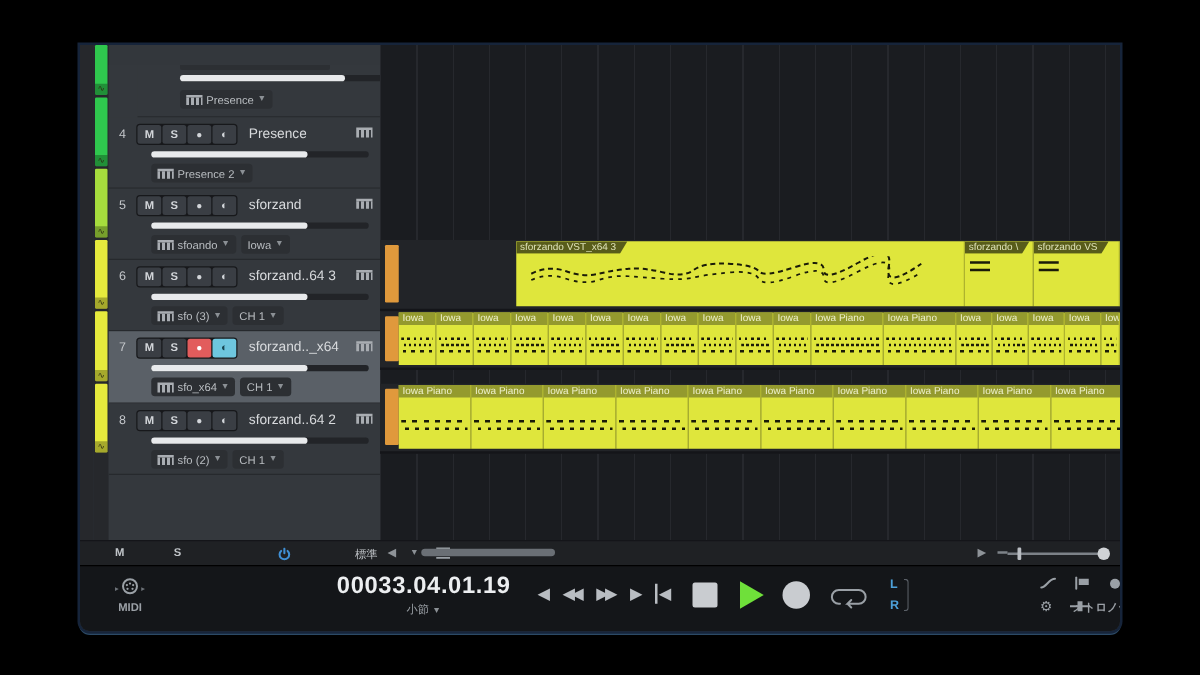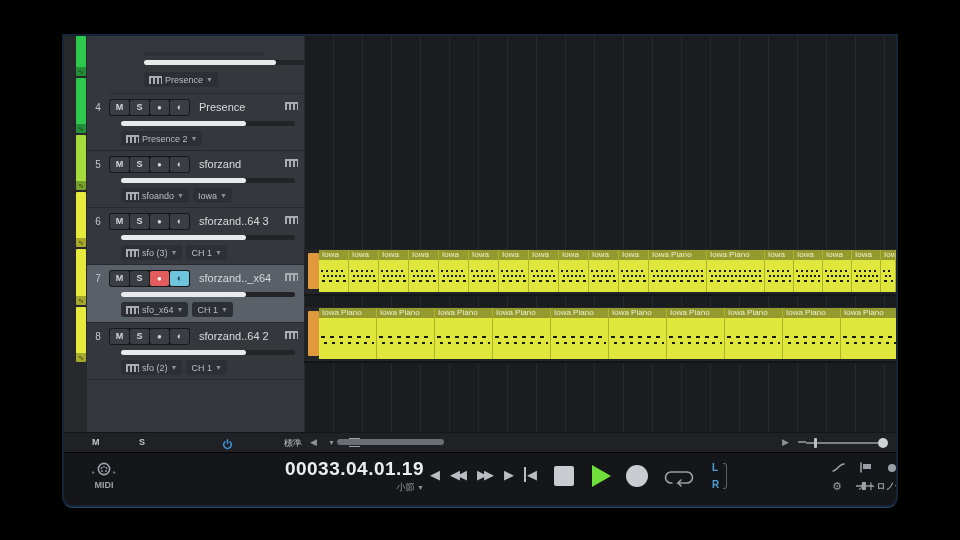--- a/index.html
+++ b/index.html
@@ -99,21 +99,21 @@
   #transport { position:absolute; left:0; top:416px; width:832px; height:53px; background:#141619;
     border-top:1px solid #000; }
   .tp-label { font-size:9px; color:#9ba0a6;font-weight:bold; }
   #midi-block { position:absolute; left:28px; top:9px; text-align:center; }
   #midi-icon-row { display:flex; align-items:center; gap:2px; justify-content:center; }
   .mini-arrow { font-size:6px; color:#6d7278; }
   #perf-block { position:absolute; left:80px; top:8px; width:100px; }
   .perf-bar { width:92px; height:5px; background:#3a3e43; border-radius:1px; margin:2px 0; position:relative; }
   .perf-fill { position:absolute; left:1px; top:0; width:11px; height:5px; background:#4aa3e0; }
   #perf-label { text-align:center; margin-top:2px; }
-  #time-block { position:absolute; left:190px; top:5px; width:170px; text-align:right; }
+  #time-block { position:absolute; left:190px; top:5px; width:170px; text-align:center; }
   #time-main { font-size:19px; font-weight:bold; color:#eceef0; letter-spacing:0.5px; white-space:nowrap; }
   #time-unit { font-size:9px; color:#9ba0a6; margin-top:1px; }
   #tp-arrows { position:absolute; left:366px; top:14px; display:flex; gap:13px; align-items:center;
     color:#b9bdc2; font-size:13px; }
   .tp-btn { letter-spacing:-3px; cursor:default; }
   #rtz-btn { border-left:2px solid #b9bdc2; padding-left:1px; }
   #stop-btn { position:absolute; left:490px; top:13px; width:20px; height:20px; background:#c9ccd0; border-radius:2px; }
   #play-btn { position:absolute; left:528px; top:12px; width:0; height:0;
     border-left:19px solid #6fe03a; border-top:11px solid transparent; border-bottom:11px solid transparent; }
   #rec-btn { position:absolute; left:562px; top:12px; width:22px; height:22px; background:#c9ccd0; border-radius:50%; }
@@ -293,20 +293,38 @@
                 <div class="dropdown">
                   <span>CH 1</span>
                   <span class="dd-caret">▼</span>
                 </div>
               </div>
             </div>
           </div>
       </div>
 
       <div id="arrange">
+          <div class="arow row-6" style="top: 156px; height: 57px;">
+            <div class="orange-bar" style="background: rgb(224, 153, 60);"></div>
+            <div class="clip" style="left: 109px; width: 359px; background: rgb(223, 230, 60);">
+              <div class="clip-label">sforzando VST_x64 3</div>
+              <div class="notes-wavy"><svg width="100%" height="26" viewBox="0 0 350 26" preserveAspectRatio="none">
+                  <path d="M8,14 q14,-7 28,-2 t26,2 t24,-4 t28,3 t24,-2 t28,-5 t24,6 t28,-3 t24,2 t28,-6 t24,3 t26,-2" fill="none" stroke="#1a1b08" stroke-width="1.6" stroke-dasharray="4 3"></path>
+                  <path d="M8,19 q14,-6 28,-1 t26,1 t24,-3 t28,2 t24,-1 t28,-4 t24,5 t28,-2 t24,1 t28,-5 t24,2 t26,-1" fill="none" stroke="#1a1b08" stroke-width="1.4" stroke-dasharray="3 4"></path>
+                </svg></div>
+            </div>
+            <div class="clip" style="left: 468px; width: 55px; background: rgb(223, 230, 60);">
+              <div class="clip-label">sforzando \</div>
+              <div class="notes-short"></div>
+            </div>
+            <div class="clip" style="left: 523px; width: 69px; background: rgb(223, 230, 60);">
+              <div class="clip-label">sforzando VS</div>
+              <div class="notes-short"></div>
+            </div>
+          </div>
           <div class="arow row-7" style="top: 213px; height: 47px;">
             <div class="orange-bar" style="background: rgb(224, 153, 60);"></div>
             <div class="clip" style="left: 15px; width: 30px; background: rgb(223, 230, 60);">
               <div class="clip-label">Iowa</div>
               <div class="notes-dense"></div>
             </div>
             <div class="clip" style="left: 45px; width: 30px; background: rgb(223, 230, 60);">
               <div class="clip-label">Iowa</div>
               <div class="notes-dense"></div>
             </div>

